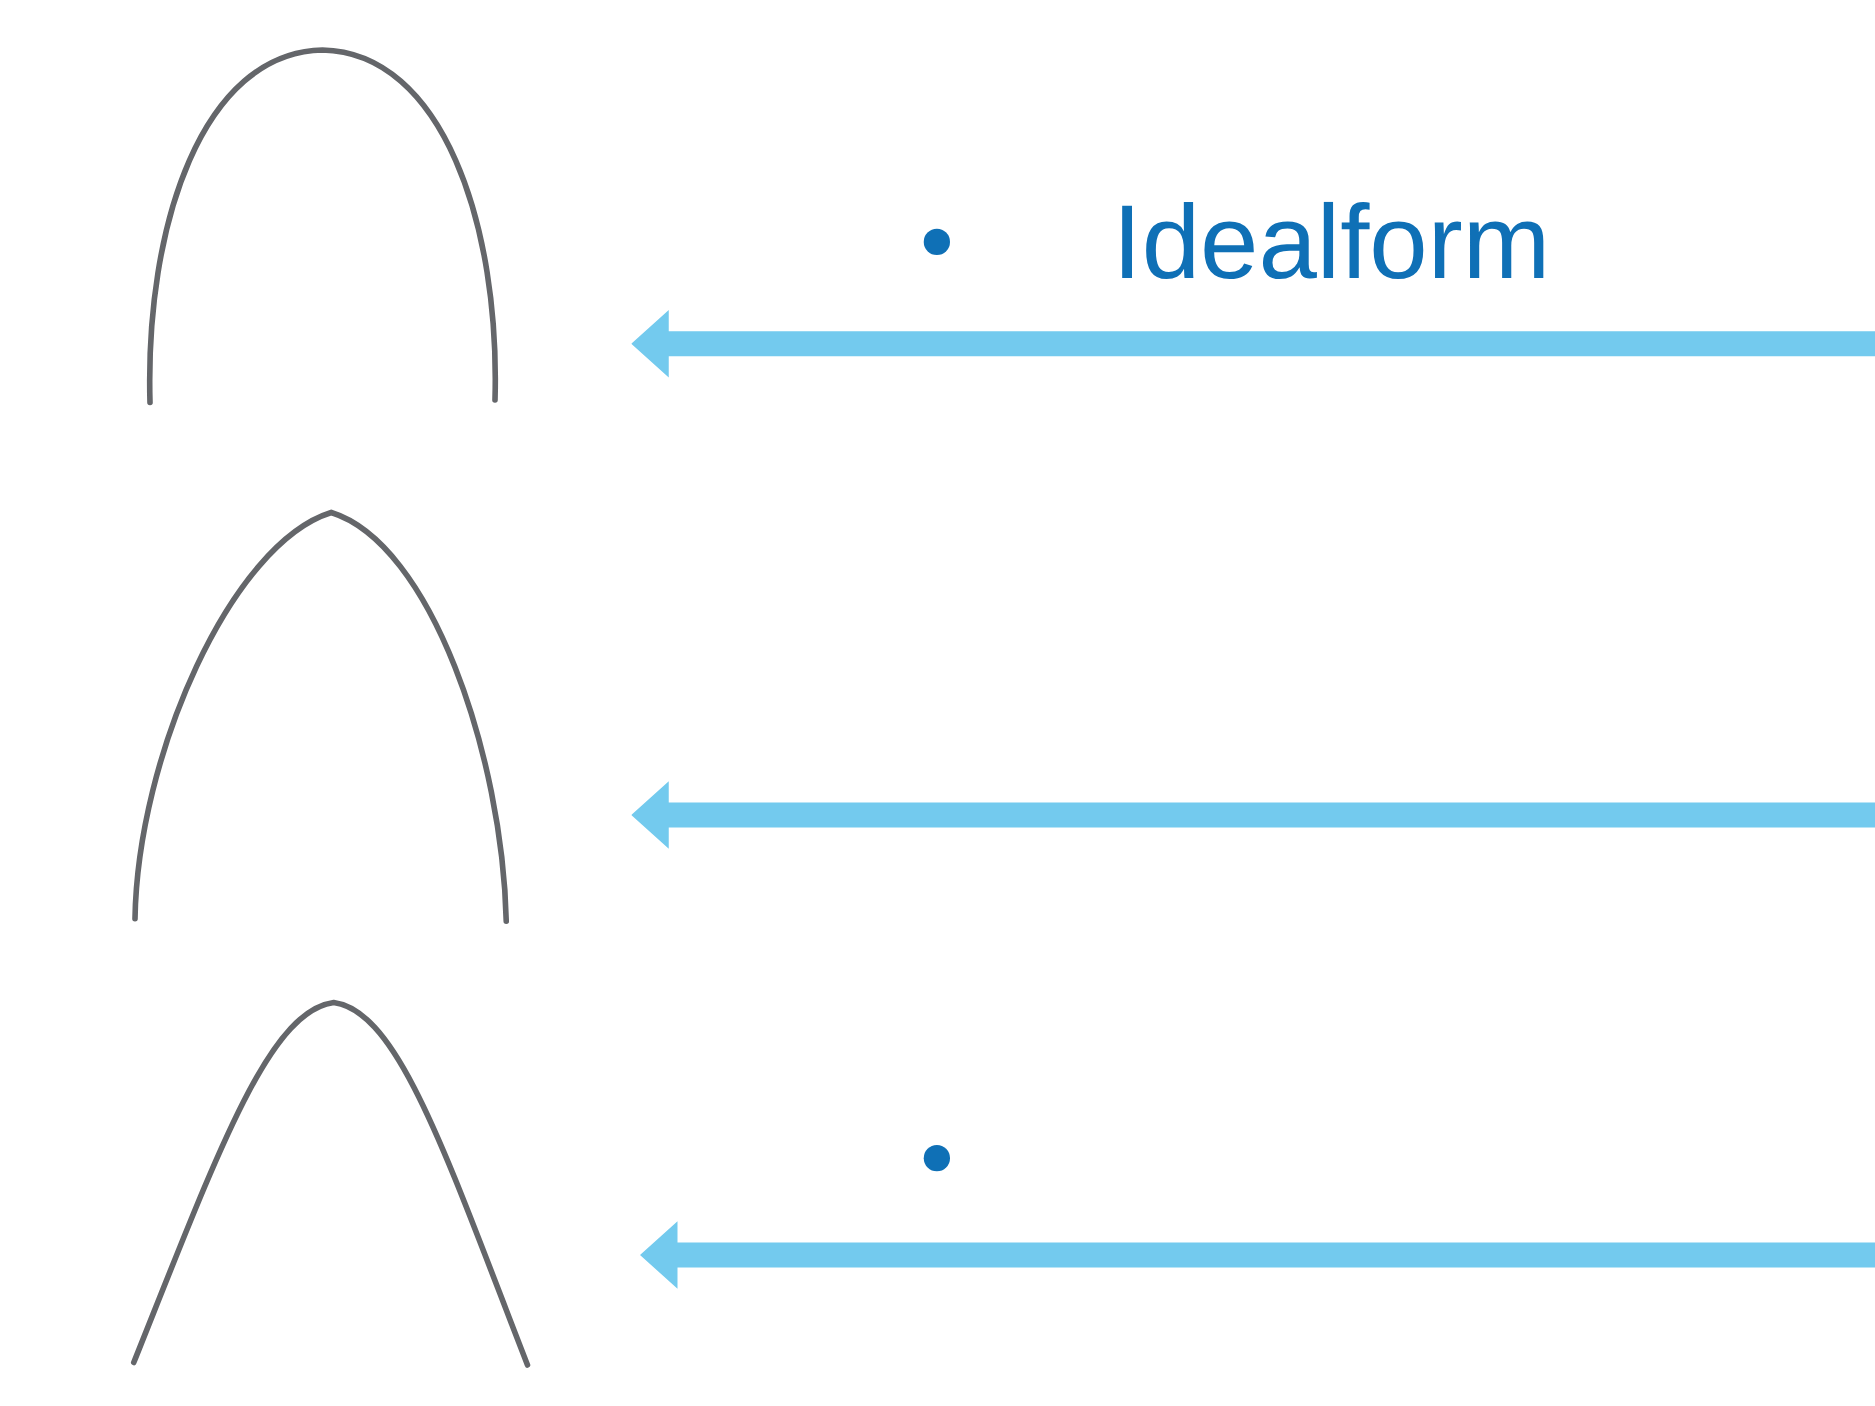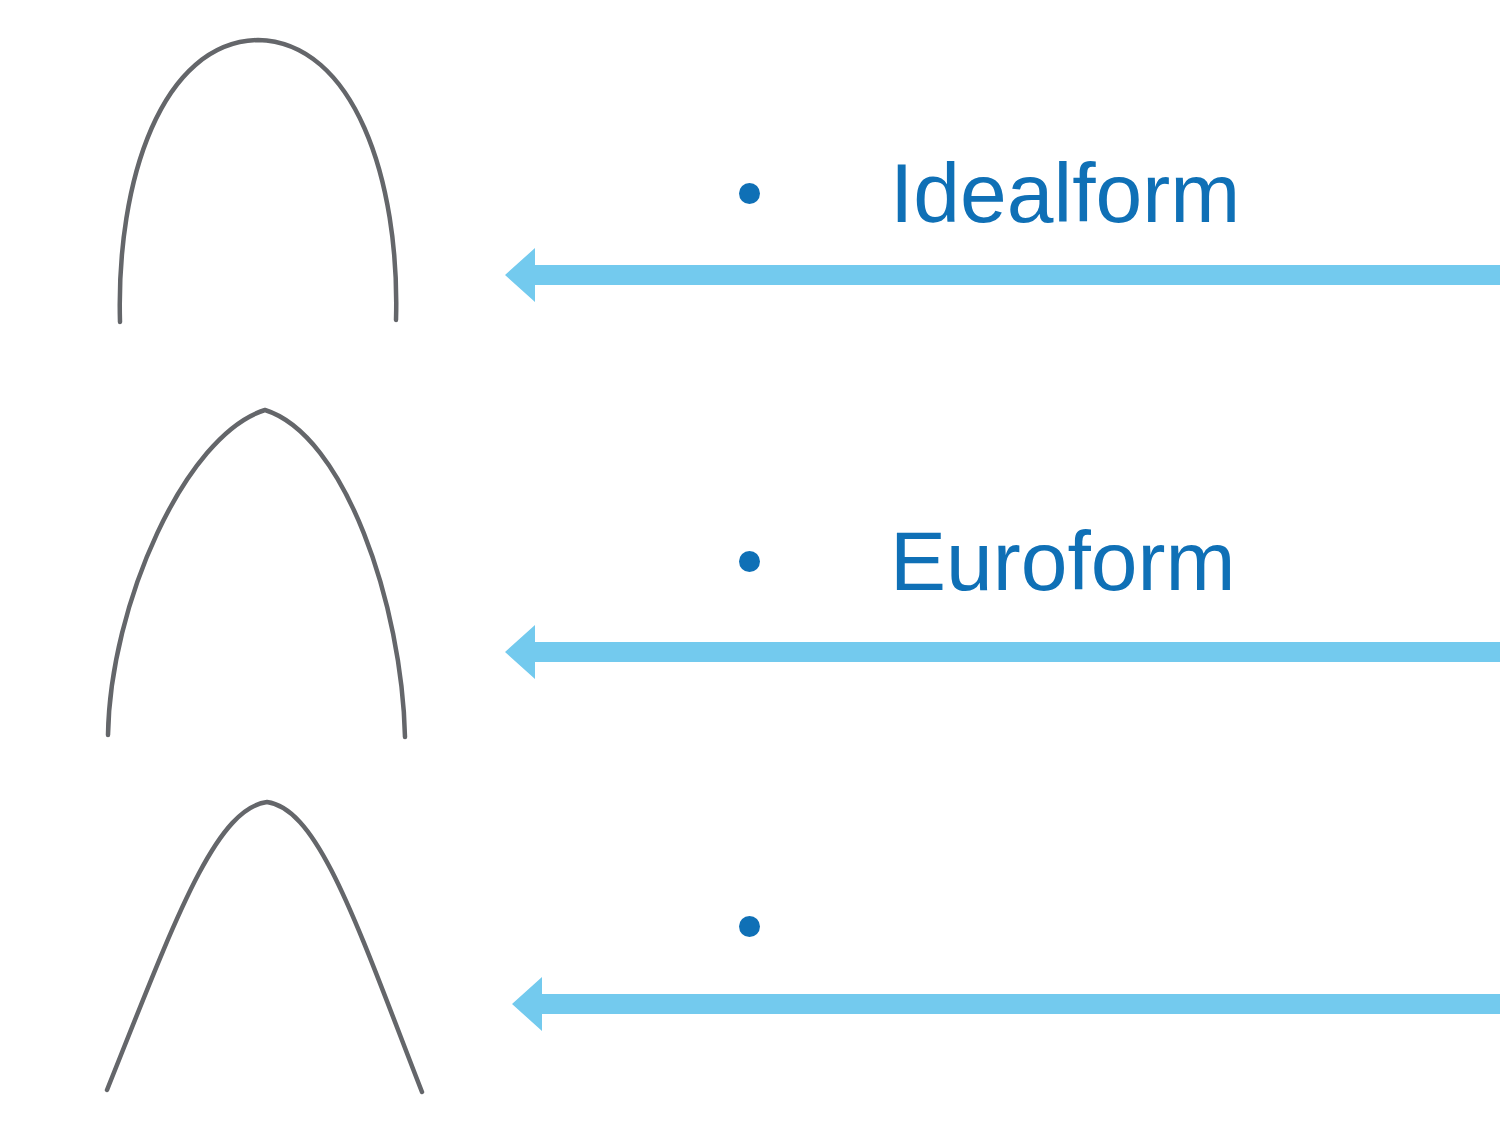--- a/index.html
+++ b/index.html
@@ -82,24 +82,20 @@
 
   <svg class="arch-svg arch-3" viewBox="0 0 360 320" xmlns="http://www.w3.org/2000/svg" aria-hidden="true">
     <path class="wire-path" d="M 22 305 C 90 135, 130 24, 182 17 C 234 24, 272 140, 337 307"></path>
   </svg>
 
   <div class="bullet-row row-1">
     <span class="bullet-dot"></span>
     <span class="bullet-label">Idealform</span>
   </div>
 
-  <div class="bullet-row row-2">
-    <span class="bullet-dot"></span>
-    <span class="bullet-label">Euroform</span>
-  </div>
 
   <div class="bullet-row row-3">
     <span class="bullet-dot"></span>
   </div>
 
   <svg class="arrow-svg arrow-1" viewBox="0 0 995 58" xmlns="http://www.w3.org/2000/svg" aria-hidden="true">
     <polygon class="arrow-shape" points="0,29 30,2 30,19 995,19 995,39 30,39 30,56"></polygon>
   </svg>
 
   <svg class="arrow-svg arrow-2" viewBox="0 0 995 58" xmlns="http://www.w3.org/2000/svg" aria-hidden="true">

